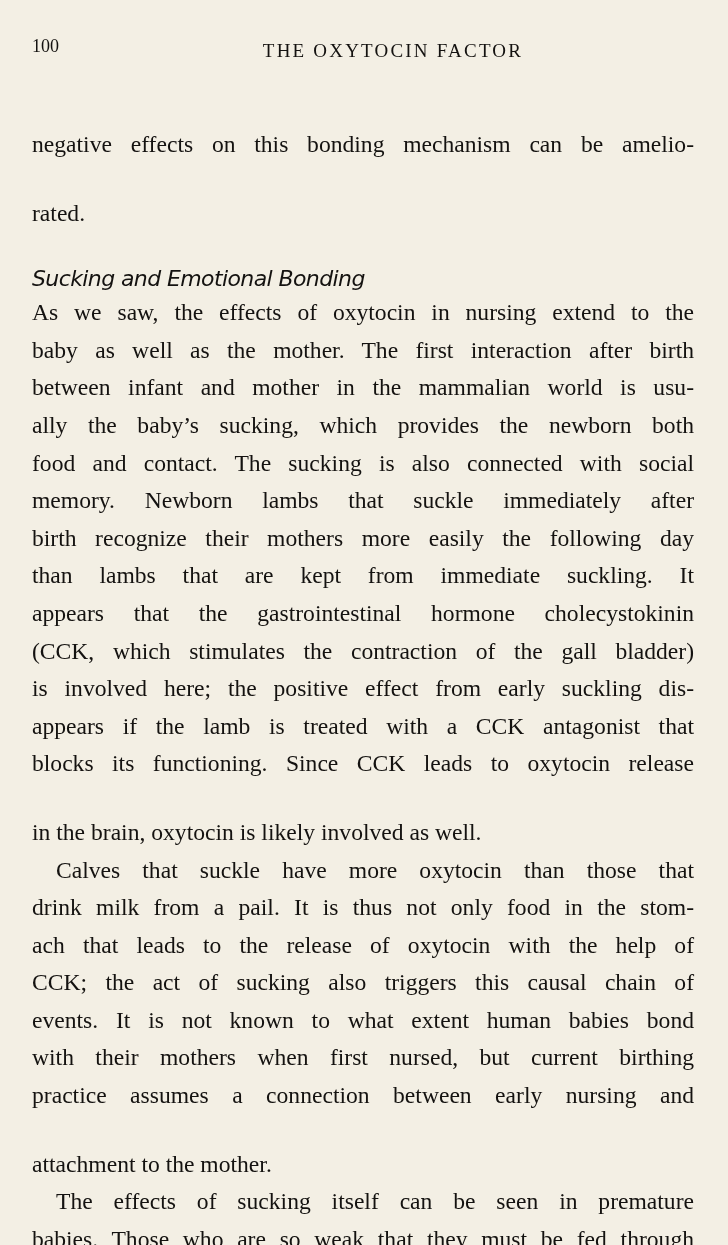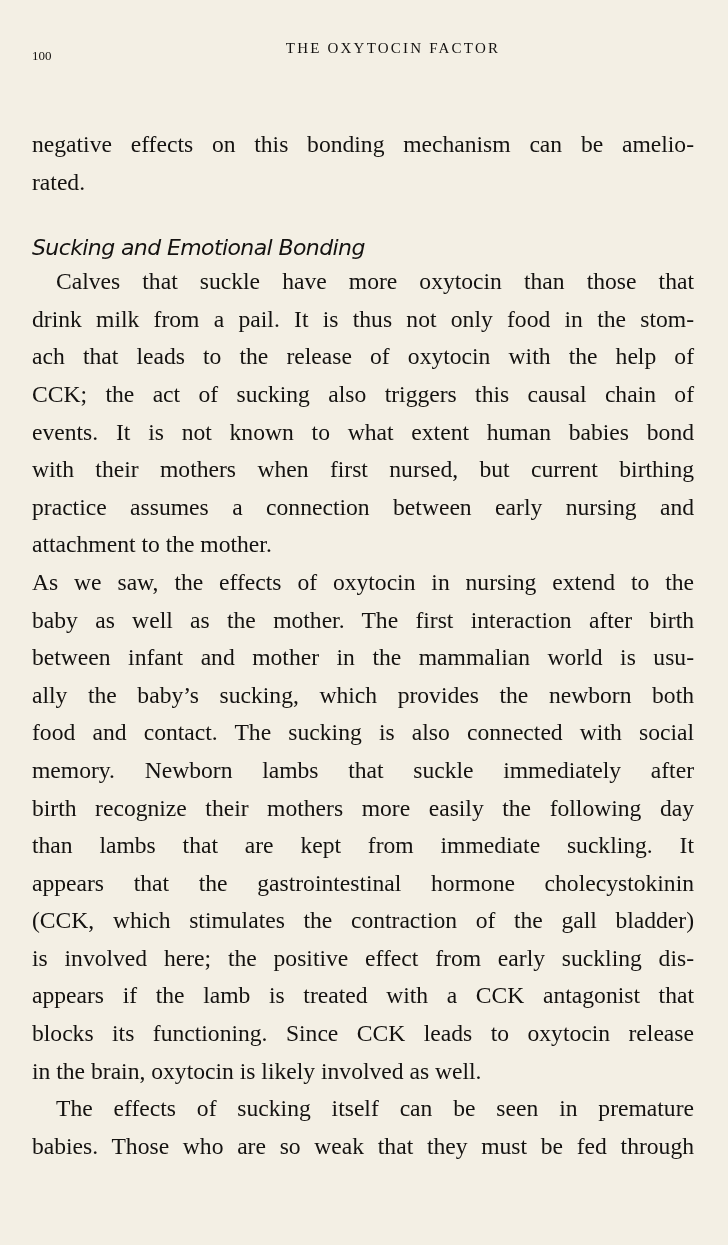--- a/index.html
+++ b/index.html
@@ -7,87 +7,87 @@
     width: 728px; height: 1245px; overflow: hidden;
     background: #f3efe4;
     font-family: "Liberation Serif", "DejaVu Serif", serif;
     color: #141210;
   }
   .page { position: relative; width: 728px; height: 1245px; }
   .running-head {
     position: absolute; top: 36px; left: 32px; right: 30px; height: 30px;
   }
   .folio {
-    position: absolute; left: 0; top: 12px;
-    font-size: 13px;
+    position: absolute; left: 0; top: 0;
+    font-size: 18px;
   }
   .head-title {
     position: absolute; left: 0; right: 0; top: 4px;
-    text-align: center; font-size: 15px; letter-spacing: 2.2px;
+    text-align: center; font-size: 19px; letter-spacing: 2.2px;
     padding-left: 56px;
   }
   .body-text {
     position: absolute; left: 32px; right: 34px; top: 126px;
     font-size: 23.6px; line-height: 37.6px;
     text-align: justify;
   }
   .body-text p { margin: 0; }
   .subhead {
     font-family: "DejaVu Sans", "Liberation Sans", sans-serif;
     font-style: italic; font-size: 22px; letter-spacing: -0.6px;
     text-align: left; margin: 0;
     padding-top: 6px; height: 34px;
   }
   .line { display: block; text-align: justify; text-align-last: justify; white-space: nowrap; }
-  .line.last { text-align-last: left; }
+  .line.last { text-align-last: left; margin-top: 31px; }
   .indent { padding-left: 24px; }
 </style>
 </head>
 <body>
 
 <div class="page">
   <div class="running-head">
     <span class="folio">100</span>
     <div class="head-title">THE OXYTOCIN FACTOR</div>
   </div>
 
   <div class="body-text">
     <p>
       <span class="line">negative effects on this bonding mechanism can be amelio-</span>
       <span class="line last">rated.</span>
     </p>
 
     <h2 class="subhead" style="font-weight:normal;margin-top:22px;">Sucking and Emotional Bonding</h2>
 
     <p>
-      <span class="line indent">Calves that suckle have more oxytocin than those that</span>
-      <span class="line">drink milk from a pail. It is thus not only food in the stom-</span>
-      <span class="line">ach that leads to the release of oxytocin with the help of</span>
-      <span class="line">CCK; the act of sucking also triggers this causal chain of</span>
-      <span class="line">events. It is not known to what extent human babies bond</span>
-      <span class="line">with their mothers when first nursed, but current birthing</span>
-      <span class="line">practice assumes a connection between early nursing and</span>
-      <span class="line last">attachment to the mother.</span>
-    </p>
-
-    <p>
       <span class="line">As we saw, the effects of oxytocin in nursing extend to the</span>
       <span class="line">baby as well as the mother. The first interaction after birth</span>
       <span class="line">between infant and mother in the mammalian world is usu-</span>
       <span class="line">ally the baby’s sucking, which provides the newborn both</span>
       <span class="line">food and contact. The sucking is also connected with social</span>
       <span class="line">memory. Newborn lambs that suckle immediately after</span>
       <span class="line">birth recognize their mothers more easily the following day</span>
       <span class="line">than lambs that are kept from immediate suckling. It</span>
       <span class="line">appears that the gastrointestinal hormone cholecystokinin</span>
       <span class="line">(CCK, which stimulates the contraction of the gall bladder)</span>
       <span class="line">is involved here; the positive effect from early suckling dis-</span>
       <span class="line">appears if the lamb is treated with a CCK antagonist that</span>
       <span class="line">blocks its functioning. Since CCK leads to oxytocin release</span>
       <span class="line last">in the brain, oxytocin is likely involved as well.</span>
     </p>
 
     <p>
+      <span class="line indent">Calves that suckle have more oxytocin than those that</span>
+      <span class="line">drink milk from a pail. It is thus not only food in the stom-</span>
+      <span class="line">ach that leads to the release of oxytocin with the help of</span>
+      <span class="line">CCK; the act of sucking also triggers this causal chain of</span>
+      <span class="line">events. It is not known to what extent human babies bond</span>
+      <span class="line">with their mothers when first nursed, but current birthing</span>
+      <span class="line">practice assumes a connection between early nursing and</span>
+      <span class="line last">attachment to the mother.</span>
+    </p>
+
+    <p>
       <span class="line indent">The effects of sucking itself can be seen in premature</span>
       <span class="line">babies. Those who are so weak that they must be fed through</span>
     </p>
   </div>
 </div>
 
 </body></html>

